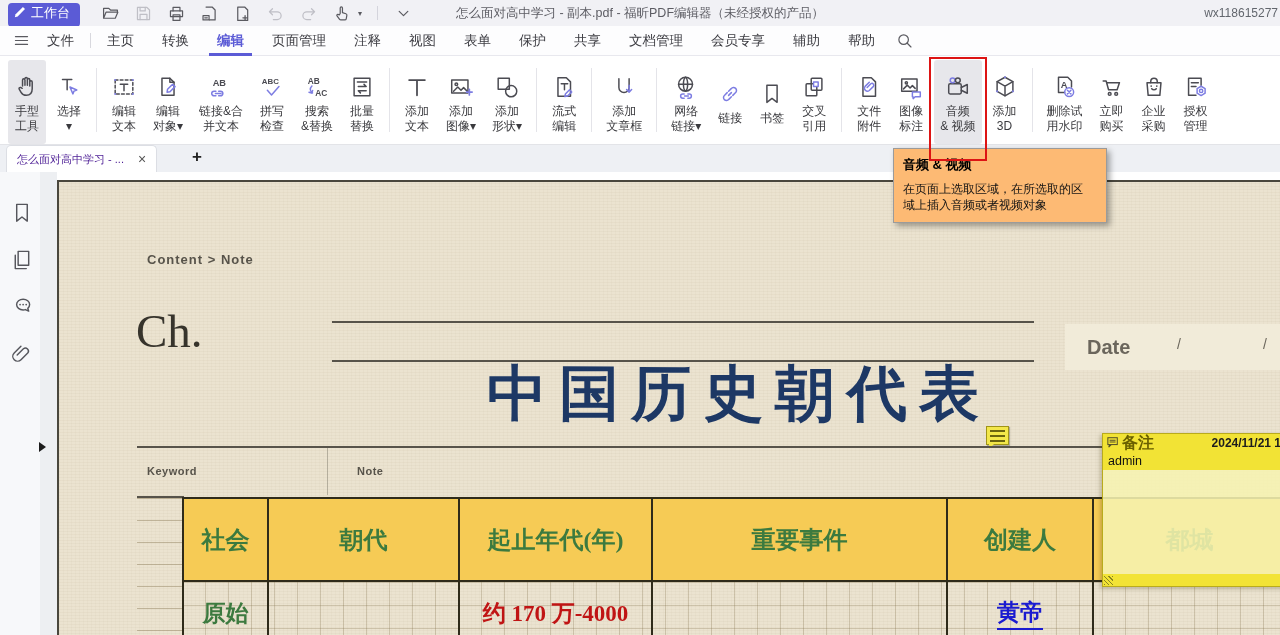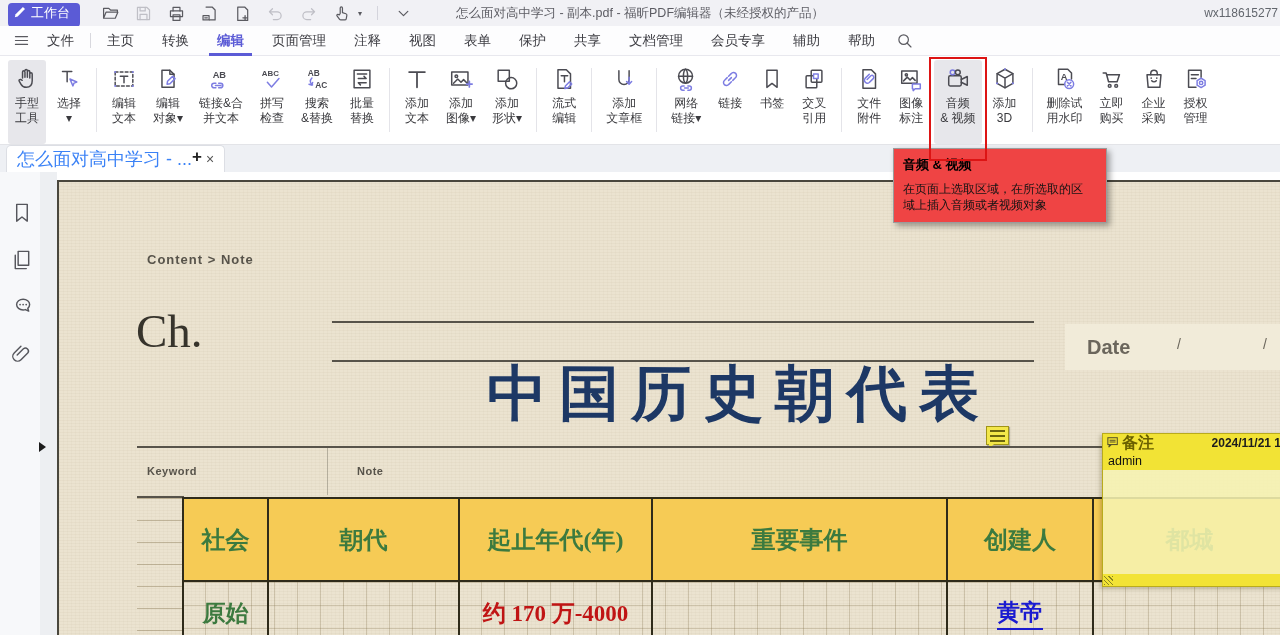--- a/index.html
+++ b/index.html
@@ -21,33 +21,33 @@
   #menubar{position:absolute;left:0;top:26px;width:1280px;height:30px;background:#fdfdfe;border-bottom:1px solid #e8e8ee;
     display:flex;align-items:center;padding-left:12px;box-sizing:border-box;}
   .mitem{position:relative;height:30px;line-height:30px;padding:0 14px;font-size:13.5px;color:#3c3c42;cursor:pointer;white-space:nowrap;}
   .mitem.active{color:#5b5bd6;font-weight:bold;}
   .mitem.active::after{content:'';position:absolute;left:6px;right:6px;bottom:0;height:3px;background:#5b5bd6;}
   .m-sep{width:1px;height:15px;background:#d8d8de;margin:0 2px;}
   #menu-search{margin-left:6px;display:flex;align-items:center;cursor:pointer;}
   
   #ribbon{position:absolute;left:0;top:56px;width:1280px;height:89px;background:#fff;border-bottom:1px solid #e3e4e8;
     display:flex;align-items:stretch;padding:4px 0 0 8px;box-sizing:border-box;gap:4px;white-space:nowrap;}
-  .rtool{position:relative;display:flex;flex-direction:column;align-items:center;justify-content:flex-start;
+  .rtool{position:relative;display:flex;flex-direction:column;align-items:center;justify-content:center;
     padding:3px 6px;border-radius:3px;cursor:pointer;}
   .rtool.selected{background:#e7e7eb;}
   .ricon{height:32px;display:flex;align-items:center;justify-content:center;margin-bottom:1px;}
   .rlbl{font-size:12px;line-height:15px;color:#3a3a3e;text-align:center;}
   .rdiv{width:1px;background:#e4e4e9;margin:8px 4px 12px 4px;}
   .rtool.red-box::before{content:'';position:absolute;left:-5px;right:-5px;top:-3px;height:100px;
     border:2.5px solid #dd1414;z-index:70;pointer-events:none;}
   
   #tabbar{position:absolute;left:0;top:145px;width:1280px;height:27px;background:#eef0f4;}
   #doc-tab{position:absolute;left:6px;top:0;height:27px;background:#fff;border:1px solid #dcdee4;border-bottom:none;
     border-radius:5px 5px 0 0;display:flex;align-items:center;padding:0 10px;box-sizing:border-box;cursor:pointer;}
-  #doc-tab .tlabel{color:#3b82f6;font-size:18px;white-space:nowrap;}
+  #doc-tab .tlabel{color:#4c1d95;font-size:11px;white-space:nowrap;}
   #doc-tab .tclose{margin-left:14px;color:#555;font-size:14px;cursor:pointer;}
   #tab-plus{position:absolute;left:192px;top:2px;font-size:17px;font-weight:bold;color:#222;cursor:pointer;}
   
   #sidebar{position:absolute;left:0;top:172px;width:57px;height:463px;background:#f7f8fa;}
   #sidebar .strip{position:absolute;left:40px;top:0;width:17px;height:100%;background:#edeff2;}
   #side-icons{position:absolute;left:9px;top:28px;display:flex;flex-direction:column;gap:23px;}
   .sicon{width:24px;height:24px;display:flex;align-items:center;justify-content:center;cursor:pointer;}
   #side-handle{position:absolute;left:39px;top:270px;width:0;height:0;cursor:pointer;
     border-left:7px solid #1c1c1c;border-top:5px solid transparent;border-bottom:5px solid transparent;}
   
@@ -101,21 +101,21 @@
     border:1px solid #b9ab1c;box-shadow:-2px 2px 4px rgba(60,50,0,.25);box-sizing:border-box;}
   #sticky .shead{height:18px;background:#f2e335;display:flex;align-items:center;padding:0 4px;gap:3px;}
   #sticky .stitle{font-size:16px;font-weight:bold;color:#6a6000;}
   #sticky .sdate{margin-left:auto;font-size:12px;font-weight:bold;color:#1d1d1d;white-space:nowrap;overflow:hidden;}
   #sticky .sauthor{height:18px;background:#f2e335;font-size:12.5px;color:#111;padding-left:5px;line-height:18px;}
   #sticky .sbody{height:104px;background:rgba(246,243,176,.88);}
   #sticky .sfoot{height:12px;background:#f2e335;position:relative;}
   #sticky .shandle{position:absolute;left:1px;bottom:1px;width:9px;height:9px;cursor:nwse-resize;
     background:repeating-linear-gradient(45deg,#8a8420 0 1px,transparent 1px 3px);}
   
-  #tooltip{position:absolute;left:893px;top:148px;width:214px;background:#ef4444;border:1px solid #9b9b9b;
+  #tooltip{position:absolute;left:893px;top:148px;width:214px;background:#fdba74;border:1px solid #9b9b9b;
     box-shadow:3px 3px 6px rgba(0,0,0,.35);padding:7px 23px 9px 9px;box-sizing:border-box;z-index:55;}
   #tooltip .tt-title{font-size:13px;font-weight:bold;color:#000;margin-bottom:7px;}
   #tooltip .tt-body{font-size:12px;color:#141414;line-height:16px;}
 </style>
 </head>
 <body>
 
 <div id="stage">
 
   <div id="titlebar">

